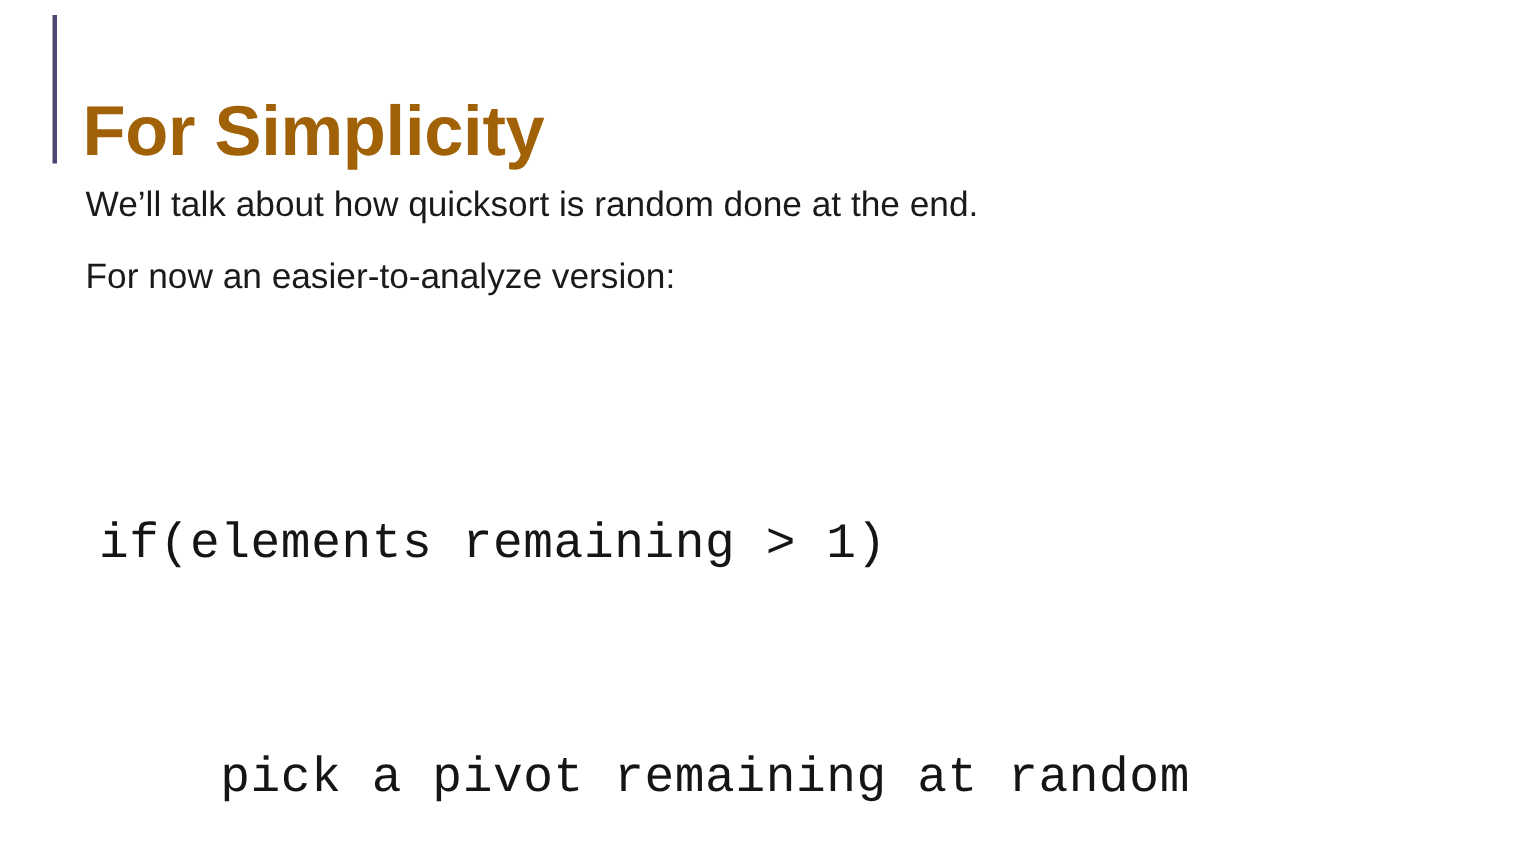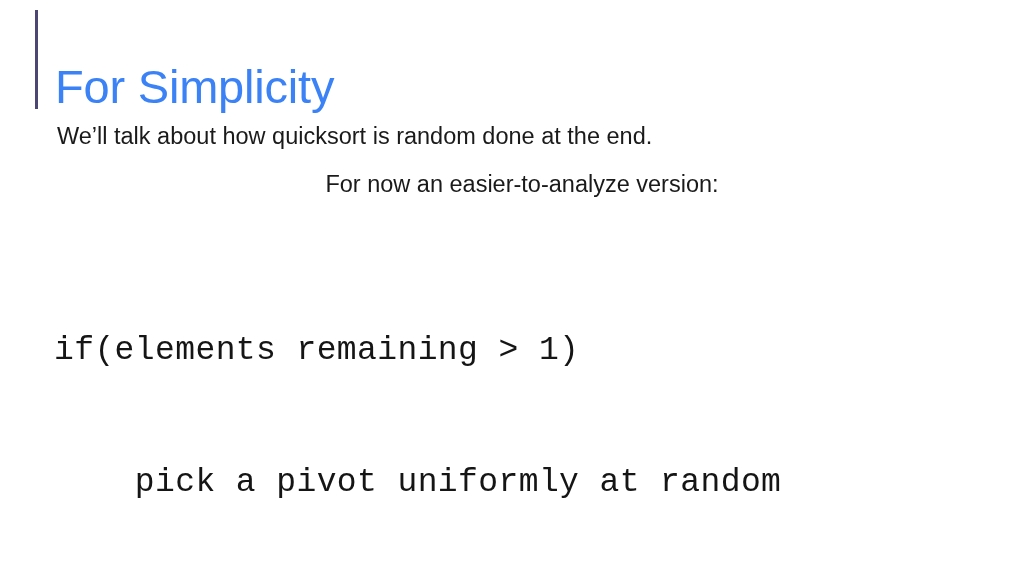--- a/index.html
+++ b/index.html
@@ -36,24 +36,24 @@
     background: #4C4673;
   }
 
   .slide-title {
     position: absolute;
     left: 55px;
     top: 28px;
     width: 900px;
     font-family: "Liberation Sans", sans-serif;
     font-size: 47px;
-    font-weight: 400;
+    font-weight: 700;
     line-height: 56px;
     letter-spacing: -0.2px;
-    color: #3b82f6;
+    color: #a16207;
     white-space: nowrap;
   }
 
   
   .body-block {
     position: absolute;
     left: 57px;
     top: 124px;
     width: 930px;
   }
@@ -62,59 +62,58 @@
     font-family: "Liberation Sans", sans-serif;
     font-size: 23.5px;
     font-weight: 400;
     line-height: 24px;
     color: #1A1A1A;
     white-space: nowrap;
     margin: 0 0 24px 0;
   }
   .body-line:last-child {
     margin-bottom: 0;
-    text-align: center;
   }
 
   
   .code-block {
     position: absolute;
     left: 54px;
     top: 241px;
     width: 960px;
     font-family: "Liberation Mono", monospace;
     font-size: 33px;
     line-height: 44px;
     color: #151515;
     white-space: pre;
     letter-spacing: 0.4px;
   }
 
   .code-line {
     white-space: pre;
-    margin: 0;
+    margin: 12px;
     height: 44px;
   }
 </style>
 </head>
 <body>
 
 <div class="slide">
 
   <div class="title-accent-bar"></div>
 
   <h1 class="slide-title">For Simplicity</h1>
 
   <div class="body-block">
     <p class="body-line">We’ll talk about how quicksort is random done at the end.</p>
     <p class="body-line">For now an easier-to-analyze version:</p>
   </div>
 
   <div class="code-block">
     <div class="code-line">if(elements remaining &gt; 1)</div>
-    <div class="code-line">    pick a pivot uniformly at random</div>
+    <div class="code-line">    pick a pivot remaining at random</div>
     
     
     
     
   </div>
 
 </div>
 
 </body></html>

